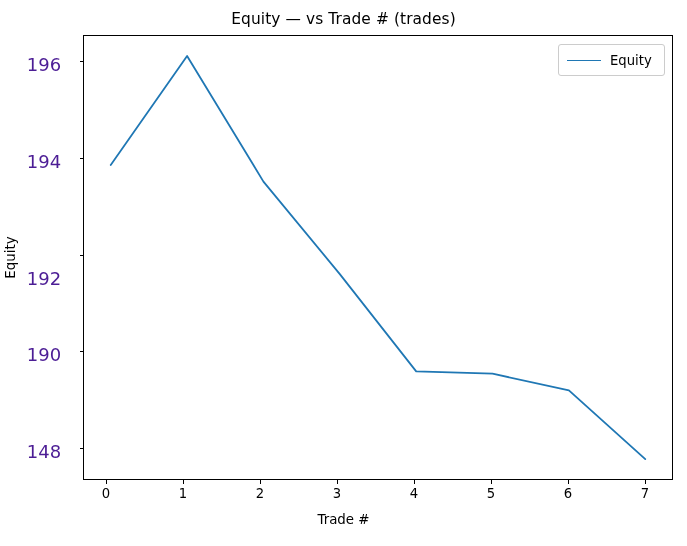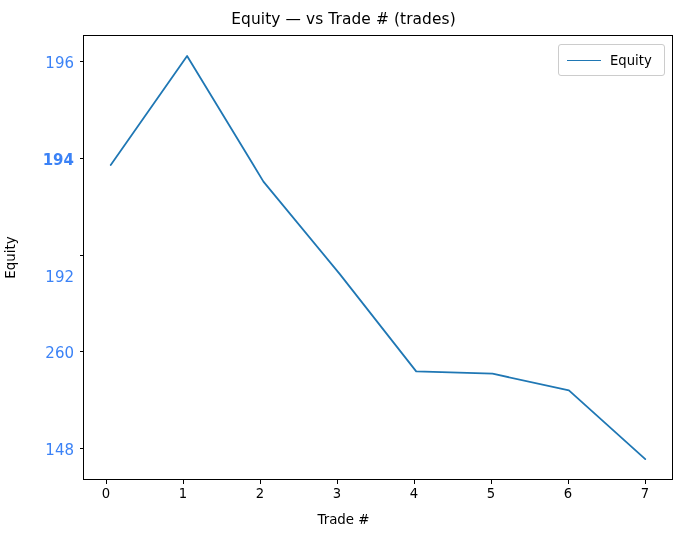--- a/index.html
+++ b/index.html
@@ -57,23 +57,23 @@
     height: 1.05px;
     left: 79.5px;
   }
   .xtick-mark {
     height: 3.5px;
     width: 1.05px;
     top: 480px;
   }
   .ylabel-text {
     position: absolute;
-    font-size: 15px;
-    color: #3b82f6;
-    text-align: right;
+    font-size: 18px;
+    color: #4c1d95;
+    text-align: center;
     width: 60px;
     left: 14px;
   }
   .xlabel-text {
     position: absolute;
     font-size: 13.2px;
     color: #000000;
     text-align: center;
     width: 40px;
     top: 486px;
@@ -128,23 +128,23 @@
 <body>
 
 <div id="figure">
 
   <div id="chart-title">Equity — vs Trade #  (trades)</div>
 
   <div id="ylabel-axis">Equity</div>
   <div id="xlabel-axis">Trade #</div>
 
   <div class="ylabel-text" style="top:54px;">196</div>
-  <div class="ylabel-text" style="top:151px;font-weight:bold;">194</div>
+  <div class="ylabel-text" style="top:151px;">194</div>
   <div class="ylabel-text" style="top:248px;margin-top:20px;">192</div>
-  <div class="ylabel-text" style="top:344px;">260</div>
+  <div class="ylabel-text" style="top:344px;">190</div>
   <div class="ylabel-text" style="top:441px;">148</div>
 
   <div class="tick-mark ytick-mark" style="top:61px;"></div>
   <div class="tick-mark ytick-mark" style="top:158px;"></div>
   <div class="tick-mark ytick-mark" style="top:255px;"></div>
   <div class="tick-mark ytick-mark" style="top:351px;"></div>
   <div class="tick-mark ytick-mark" style="top:448px;"></div>
 
   <div class="xlabel-text" style="left:86px;">0</div>
   <div class="xlabel-text" style="left:163px;">1</div>

